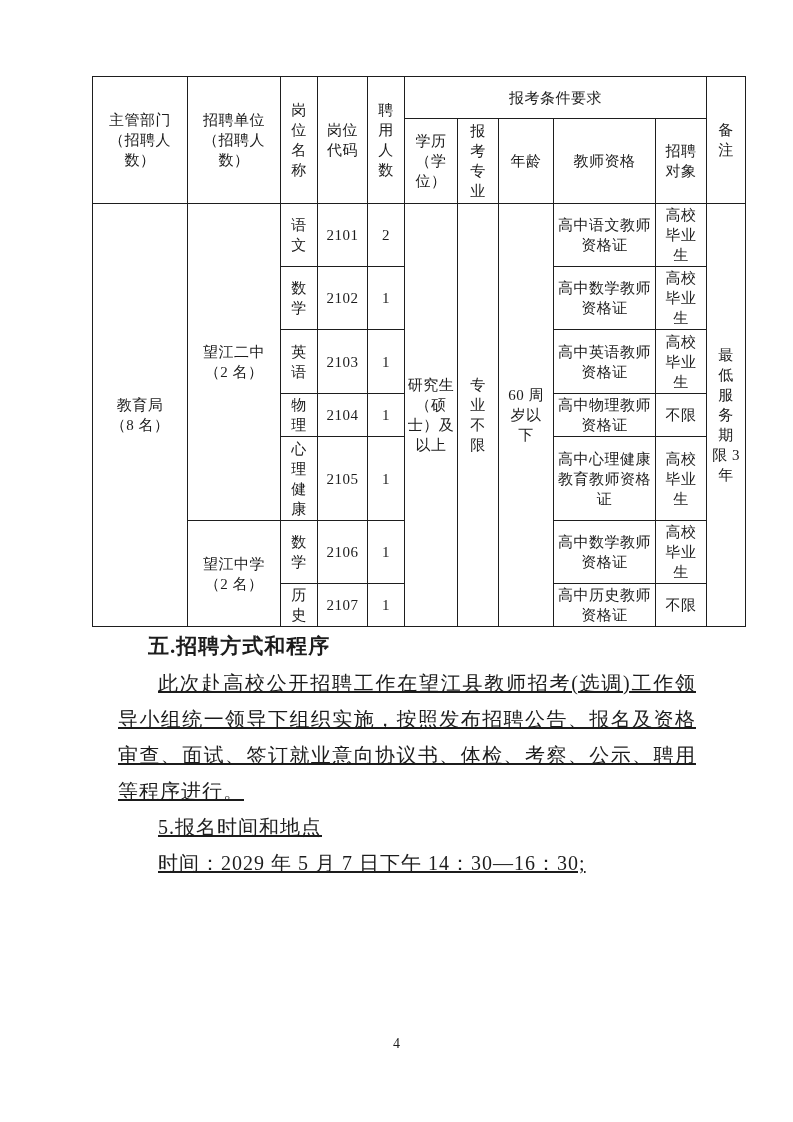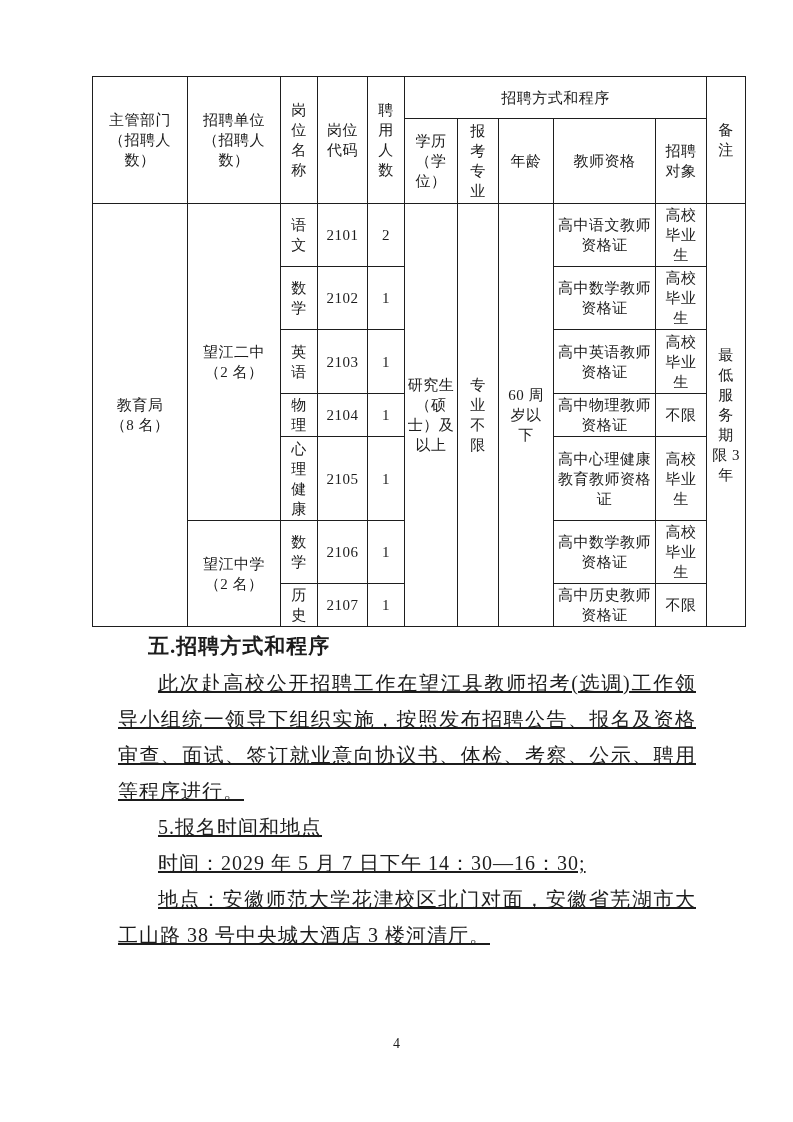--- a/index.html
+++ b/index.html
@@ -98,21 +98,21 @@
           <th rowspan="2">岗
 位
 名
 称</th>
           <th rowspan="2">岗位
 代码</th>
           <th rowspan="2">聘
 用
 人
 数</th>
-          <th colspan="5">招聘方式和程序</th>
+          <th colspan="5">报考条件要求</th>
           <th rowspan="2">备
 注</th>
         </tr>
         <tr class="subhead">
           <th>学历
 （学
 位）</th>
           <th>报
 考
 专
@@ -226,18 +226,17 @@
         </tr>
       </tbody>
     </table>
   </div>
 
   <div class="content">
     <div class="heading">五.招聘方式和程序</div>
     <p>此次赴高校公开招聘工作在望江县教师招考(选调)工作领导小组统一领导下组织实施，按照发布招聘公告、报名及资格审查、面试、签订就业意向协议书、体检、考察、公示、聘用等程序进行。</p>
     <p>5.报名时间和地点</p>
     <p>时间：2029 年 5 月 7 日下午 14：30—16：30;</p>
-    <p>地点：安徽师范大学花津校区北门对面，安徽省芜湖市大工山路 38 号中央城大酒店 3 楼河清厅。</p>
   </div>
 
   <div class="page-num">4</div>
 
 </div>
 
 </body></html>

